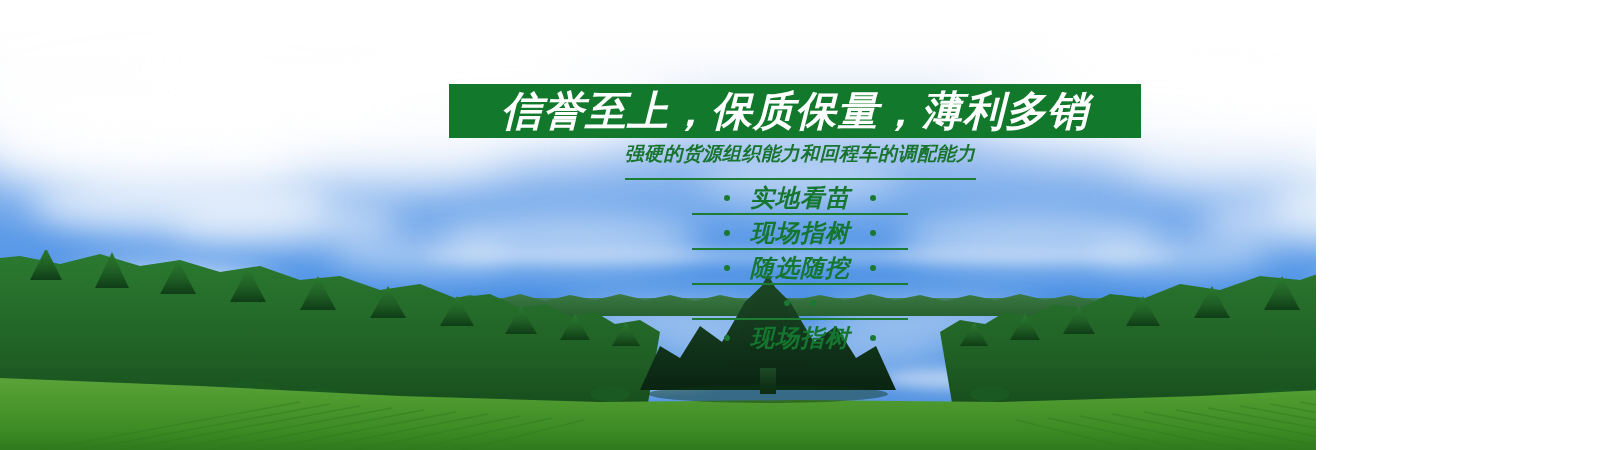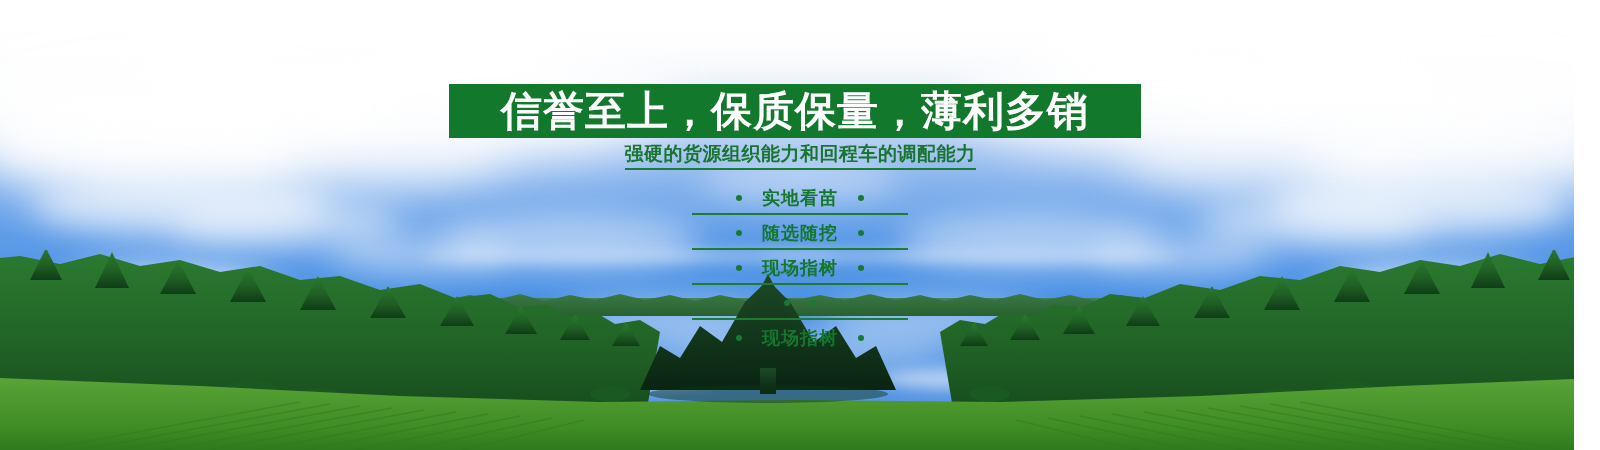--- a/index.html
+++ b/index.html
@@ -5,23 +5,24 @@
 <style>
   * { margin:0; padding:0; box-sizing:border-box; }
   html, body {
     width:1600px; height:450px;
     overflow:hidden;
     font-family:"DejaVu Sans","Liberation Sans",sans-serif;
   }
 
   #banner {
     position:relative;
-    width:1574px; height:450px;
+    width:1316px; height:450px;
     overflow:hidden;
     background:#ffffff;
+    font-style:italic;
   }
 
   
   .sky {
     position:absolute; left:0; top:0; width:1600px; height:450px;
     background:
       linear-gradient(to bottom,
         #fdfdff 0%,
         #f4f6fc 6%,
         #e9eef9 11%,
@@ -140,21 +141,21 @@
     left:0; top:143px; width:1600px;
     text-align:center;
   }
   .subtitle {
     display:inline-block;
     color:#18742f;
     font-size:19px;
     font-weight:bold;
     letter-spacing:.5px;
     line-height:1.15;
-    padding-bottom:3px;
+    padding-bottom:13px;
     border-bottom:2px solid #1d7b34;
     white-space:nowrap;
   }
 
   
   .feature-list {
     position:absolute;
     left:0; top:180px; width:1600px;
   }
   .feature-row {
@@ -175,21 +176,21 @@
     background:#1d7b34;
   }
   .dot {
     width:6px; height:6px;
     border-radius:50%;
     background:#1b7832;
     flex:0 0 auto;
   }
   .feature-text {
     color:#15762f;
-    font-size:18px;
+    font-size:24px;
     font-weight:bold;
     letter-spacing:1px;
     line-height:1;
     white-space:nowrap;
     font-family:"DejaVu Sans","Liberation Sans",sans-serif;
   }
 </style>
 </head>
 <body>
 
@@ -379,28 +380,28 @@
 
     <div class="feature-row">
       <span class="dot"></span>
       <span class="feature-text">实地看苗</span>
       <span class="dot"></span>
       <span class="rule"></span>
     </div>
 
     <div class="feature-row">
       <span class="dot"></span>
-      <span class="feature-text">随选随挖</span>
+      <span class="feature-text">现场指树</span>
       <span class="dot"></span>
       <span class="rule"></span>
     </div>
 
     <div class="feature-row">
       <span class="dot"></span>
-      <span class="feature-text">现场指树</span>
+      <span class="feature-text">随选随挖</span>
       <span class="dot"></span>
       <span class="rule"></span>
     </div>
 
     <div class="feature-row">
       <span class="dot"></span>
       <span class="dot"></span>
       <span class="rule"></span>
     </div>
 

